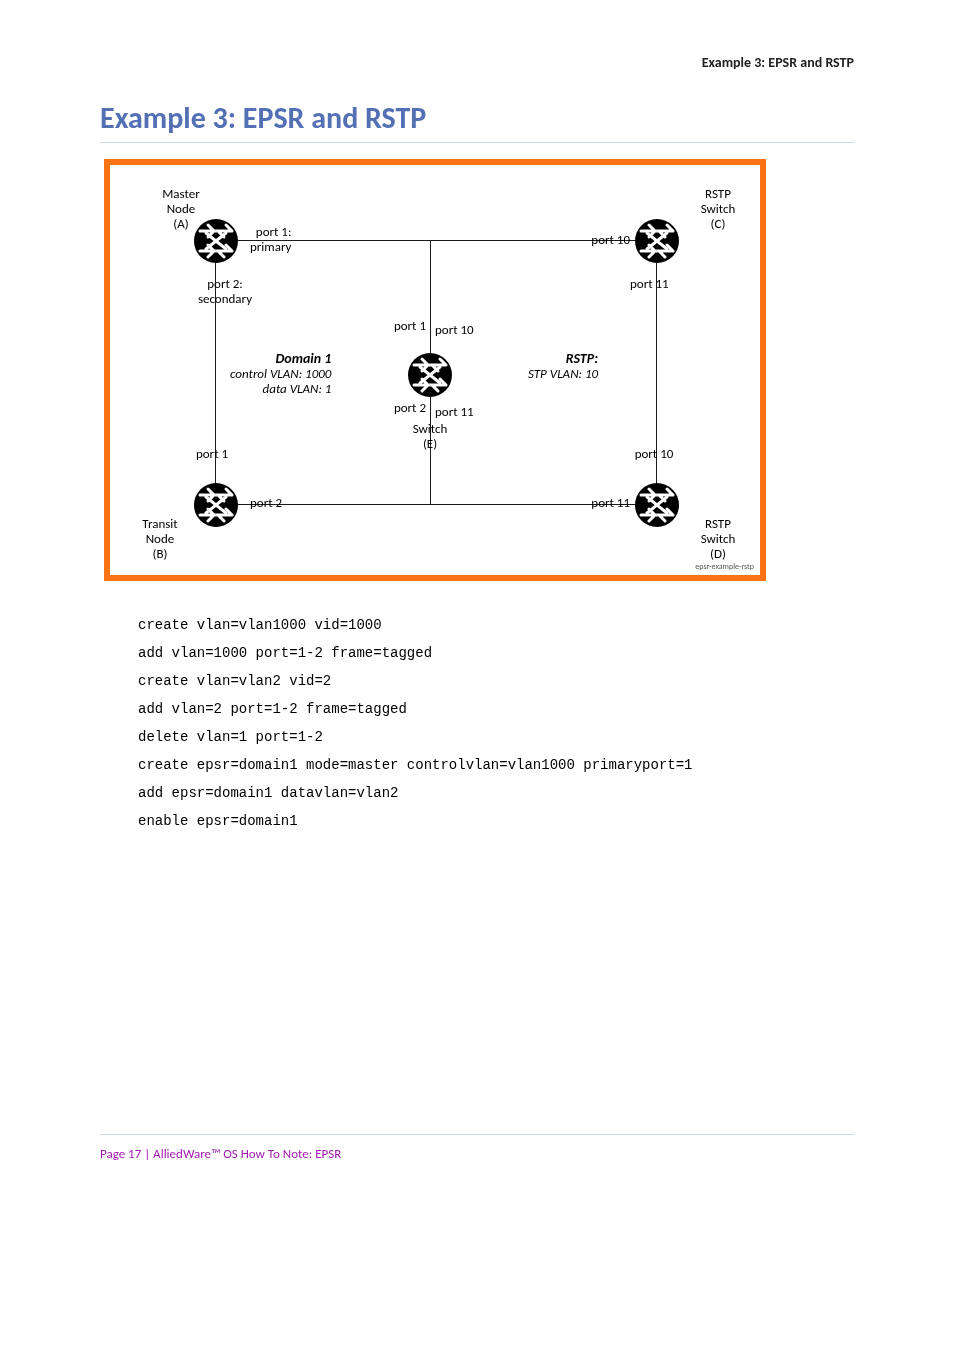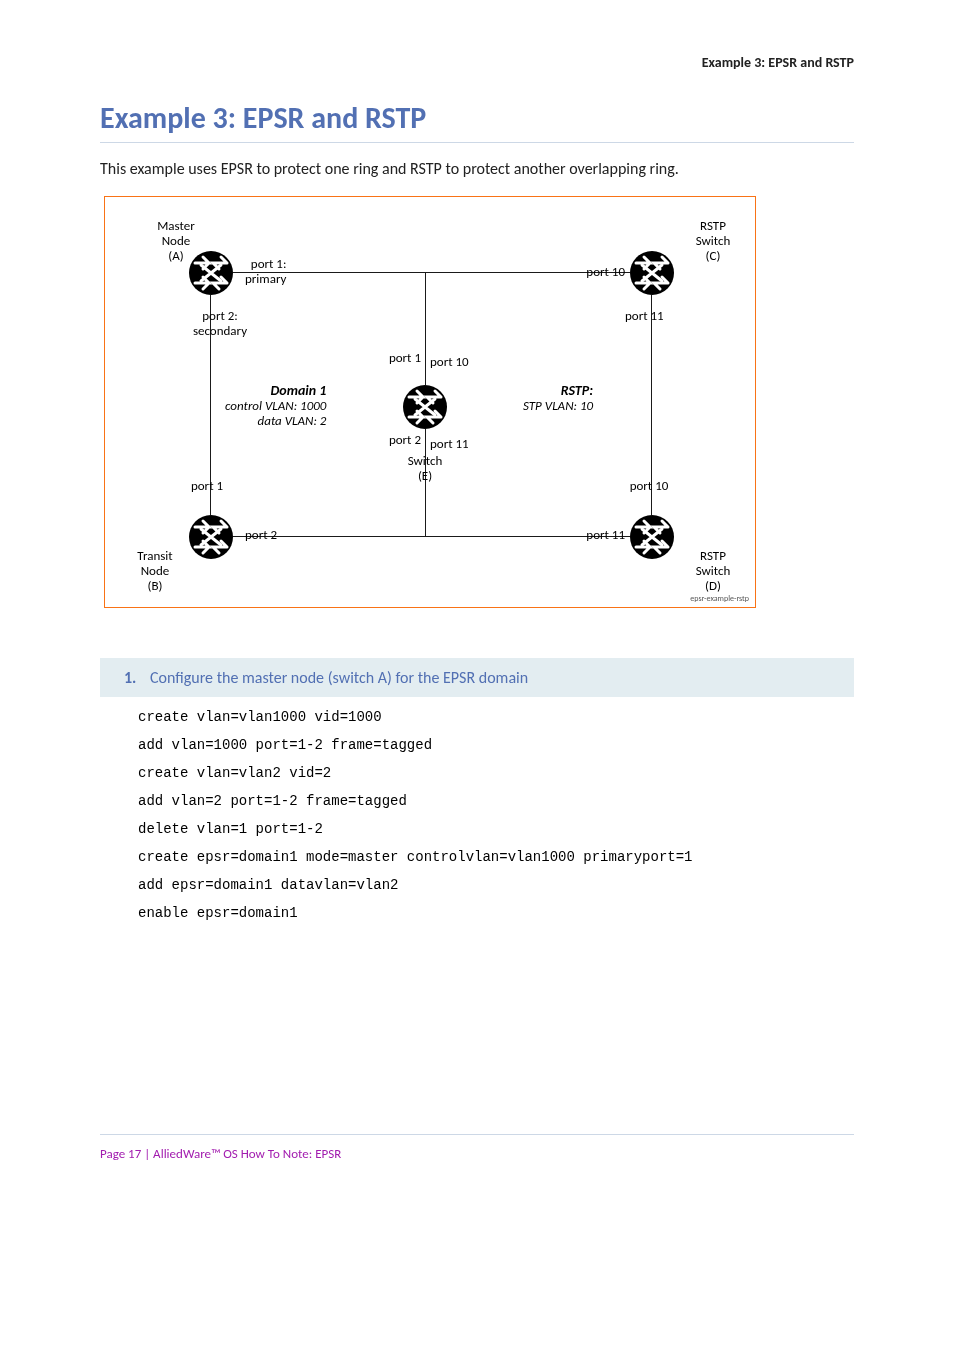--- a/index.html
+++ b/index.html
@@ -35,21 +35,21 @@
   }
   .intro {
     font-size: 16px;
     margin: 0 0 18px 0;
   }
   
   .diagram {
     position: relative;
     width: 650px;
     height: 410px;
-    border: 1px solid #f97316;
+    border: 6px solid #f97316;
     margin: 10px 8px 30px 4px;
     font-size: 13px;
   }
   .lbl {
     position: absolute;
     text-align: center;
     line-height: 1.15;
     color: #000;
   }
   .lblR { text-align: right; }
@@ -130,21 +130,20 @@
     </g>
   </defs>
 </svg>
 
 <div class="page">
   <div class="page-header">Example 3: EPSR and RSTP</div>
 
   <h1 class="title">Example 3: EPSR and RSTP</h1>
   <div class="title-rule"></div>
 
-  <p class="intro">This example uses EPSR to protect one ring and RSTP to protect another overlapping ring.</p>
 
   <div class="diagram">
 
     <div class="switch" style="left:84px; top:54px;">
       <svg width="44" height="44">
           <use href="#sw-icon"></use>
         </svg>
     </div>
     <div class="switch" style="left:525px; top:54px;">
       <svg width="44" height="44">
@@ -211,34 +210,30 @@
 
     <div class="lbl" style="left:72px; top:282px; width:60px;">port 1</div>
     <div class="lbl lblL" style="left:140px; top:331px;">port 2</div>
 
     <div class="lbl" style="left:514px; top:282px; width:60px;">port 10</div>
     <div class="lbl lblR" style="left:444px; top:331px; width:76px;">port 11</div>
 
     <div class="lbl lblL" style="left:120px; top:186px;">
       <span class="domain-title">Domain 1</span><br>
       <span class="domain-sub">control VLAN: 1000</span><br>
-      <span class="domain-sub">data VLAN: 2</span>
+      <span class="domain-sub">data VLAN: 1</span>
     </div>
     <div class="lbl lblL" style="left:418px; top:186px;">
       <span class="domain-title">RSTP:</span><br>
       <span class="domain-sub">STP VLAN: 10</span>
     </div>
 
     <div class="fig-id">epsr-example-rstp</div>
   </div>
 
-  <div class="step-box">
-    <span class="num">1.</span>
-    <span class="txt">Configure the master node (switch A) for the EPSR domain</span>
-  </div>
 
 
   <pre class="code">create vlan=vlan1000 vid=1000
 add vlan=1000 port=1-2 frame=tagged
 create vlan=vlan2 vid=2
 add vlan=2 port=1-2 frame=tagged
 delete vlan=1 port=1-2
 create epsr=domain1 mode=master controlvlan=vlan1000 primaryport=1
 add epsr=domain1 datavlan=vlan2
 enable epsr=domain1</pre>

